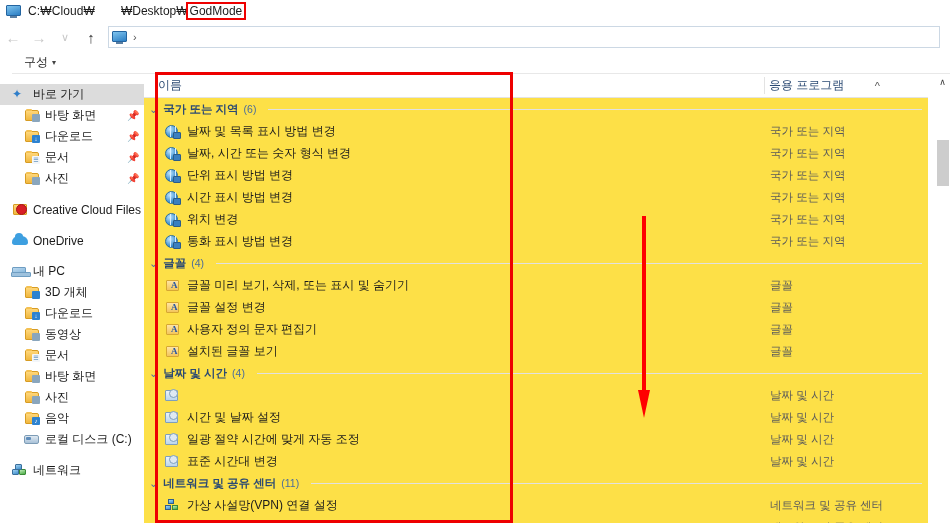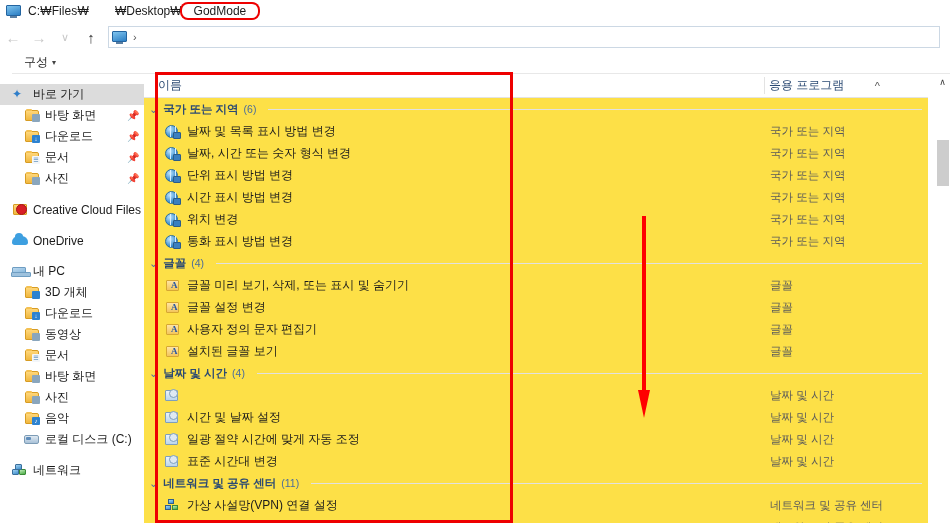--- a/index.html
+++ b/index.html
@@ -16,23 +16,23 @@
     position:absolute; left:0; top:0; width:950px; height:22px;
     background:#ffffff; display:flex; align-items:center;
   }
   .tb-icon { margin-left:6px; width:15px; height:13px; position:relative; }
   .tb-icon .scr { position:absolute; left:0; top:0; width:15px; height:11px;
     background:linear-gradient(160deg,#7fc4ee,#2b7ec4); border:1px solid #2364a0; border-radius:1px;}
   .tb-icon .base { position:absolute; left:4px; bottom:0; width:7px; height:2px; background:#5a7fa3;}
   .tb-path { font-size:12px; color:#1b1b1b; margin-left:7px; letter-spacing:.1px; white-space:pre; }
   .tb-path2 { font-size:12px; color:#1b1b1b; margin-left:26px; white-space:pre; }
   .tb-hl {
-    display:inline-block; padding:0 12px;
+    display:inline-block; padding:0 2px;
     box-shadow: 0 0 0 2px #ee0000;
-    position:relative; z-index:3;border-radius:6px;
+    position:relative; z-index:3;
   }
 
   
   .navbar {
     position:absolute; left:0; top:22px; width:950px; height:30px;
     background:#ffffff; display:flex; align-items:center;
   }
   .nav-btn { width:26px; height:26px; display:flex; align-items:center; justify-content:center;
     font-size:15px; color:#c8c8c8; }
   .nav-btn.up { color:#3a3a3a; font-size:15px; }
@@ -176,21 +176,21 @@
 </head>
 <body>
 
 <div id="app">
 
   <div class="titlebar">
     <div class="tb-icon">
       <div class="scr"></div>
         <div class="base"></div>
     </div>
-    <div class="tb-path">C:₩Files₩</div>
+    <div class="tb-path">C:₩Cloud₩</div>
     <div class="tb-path2"><span>₩Desktop₩</span><span class="tb-hl">GodMode</span></div>
   </div>
 
   <div class="navbar">
     <div class="nav-btn">←</div>
     <div class="nav-btn">→</div>
     <div class="nav-btn down">∨</div>
     <div class="nav-btn up">↑</div>
     <div class="addressbar">
       <div class="ab-icon">

